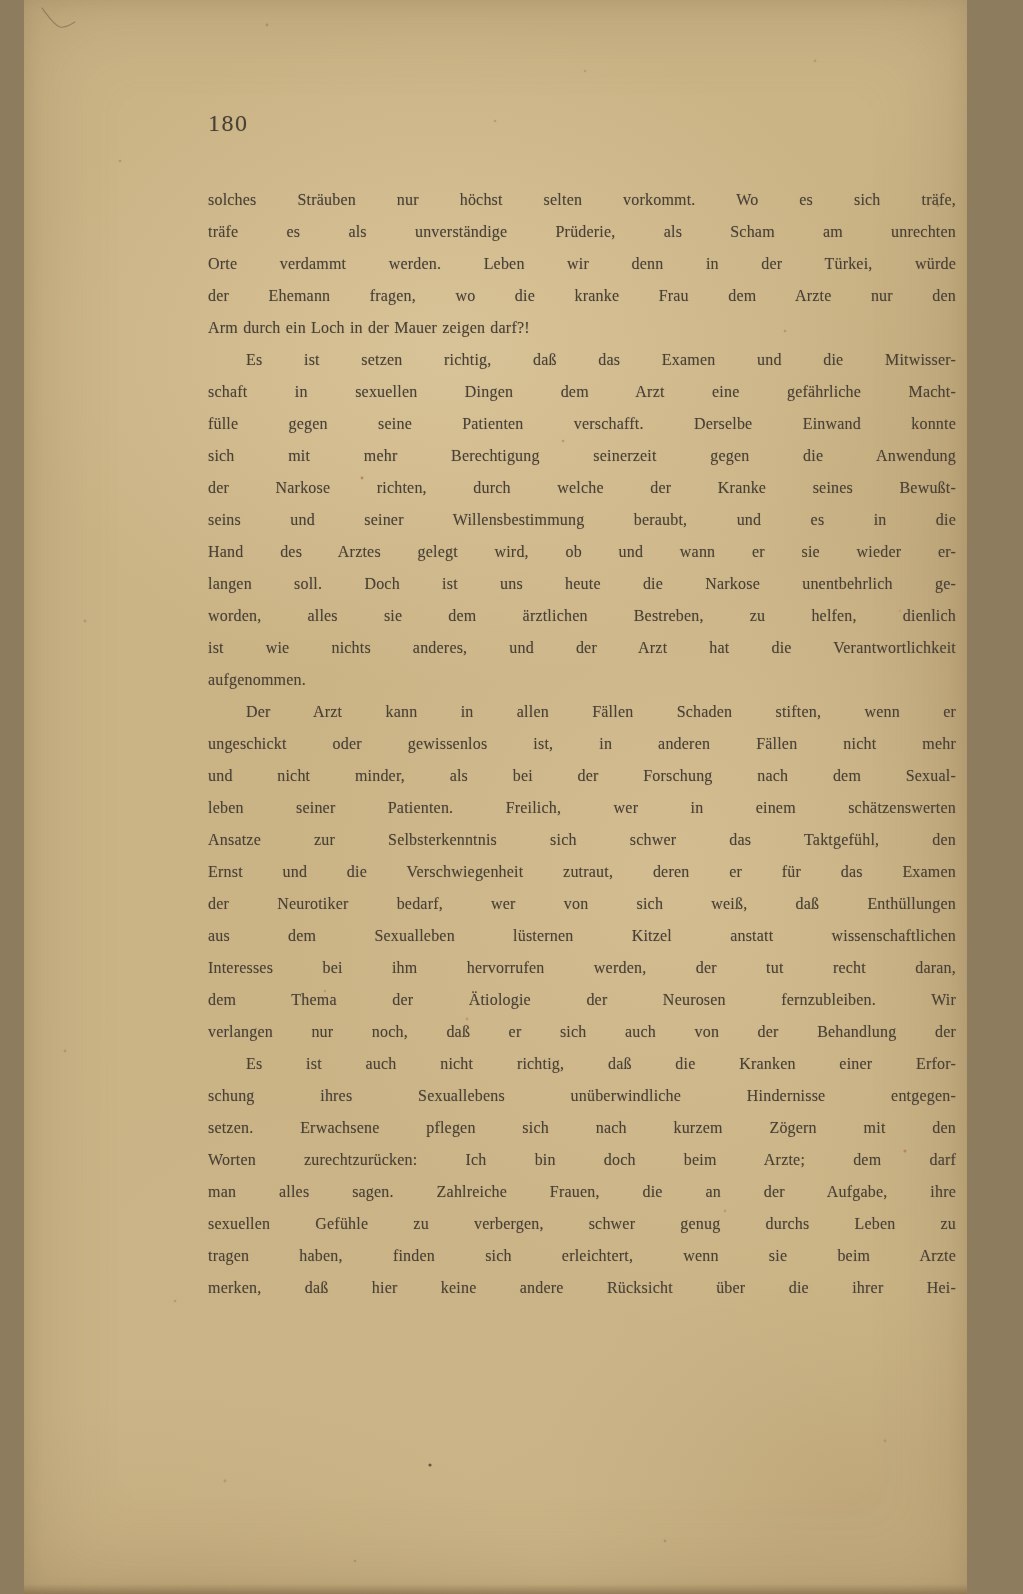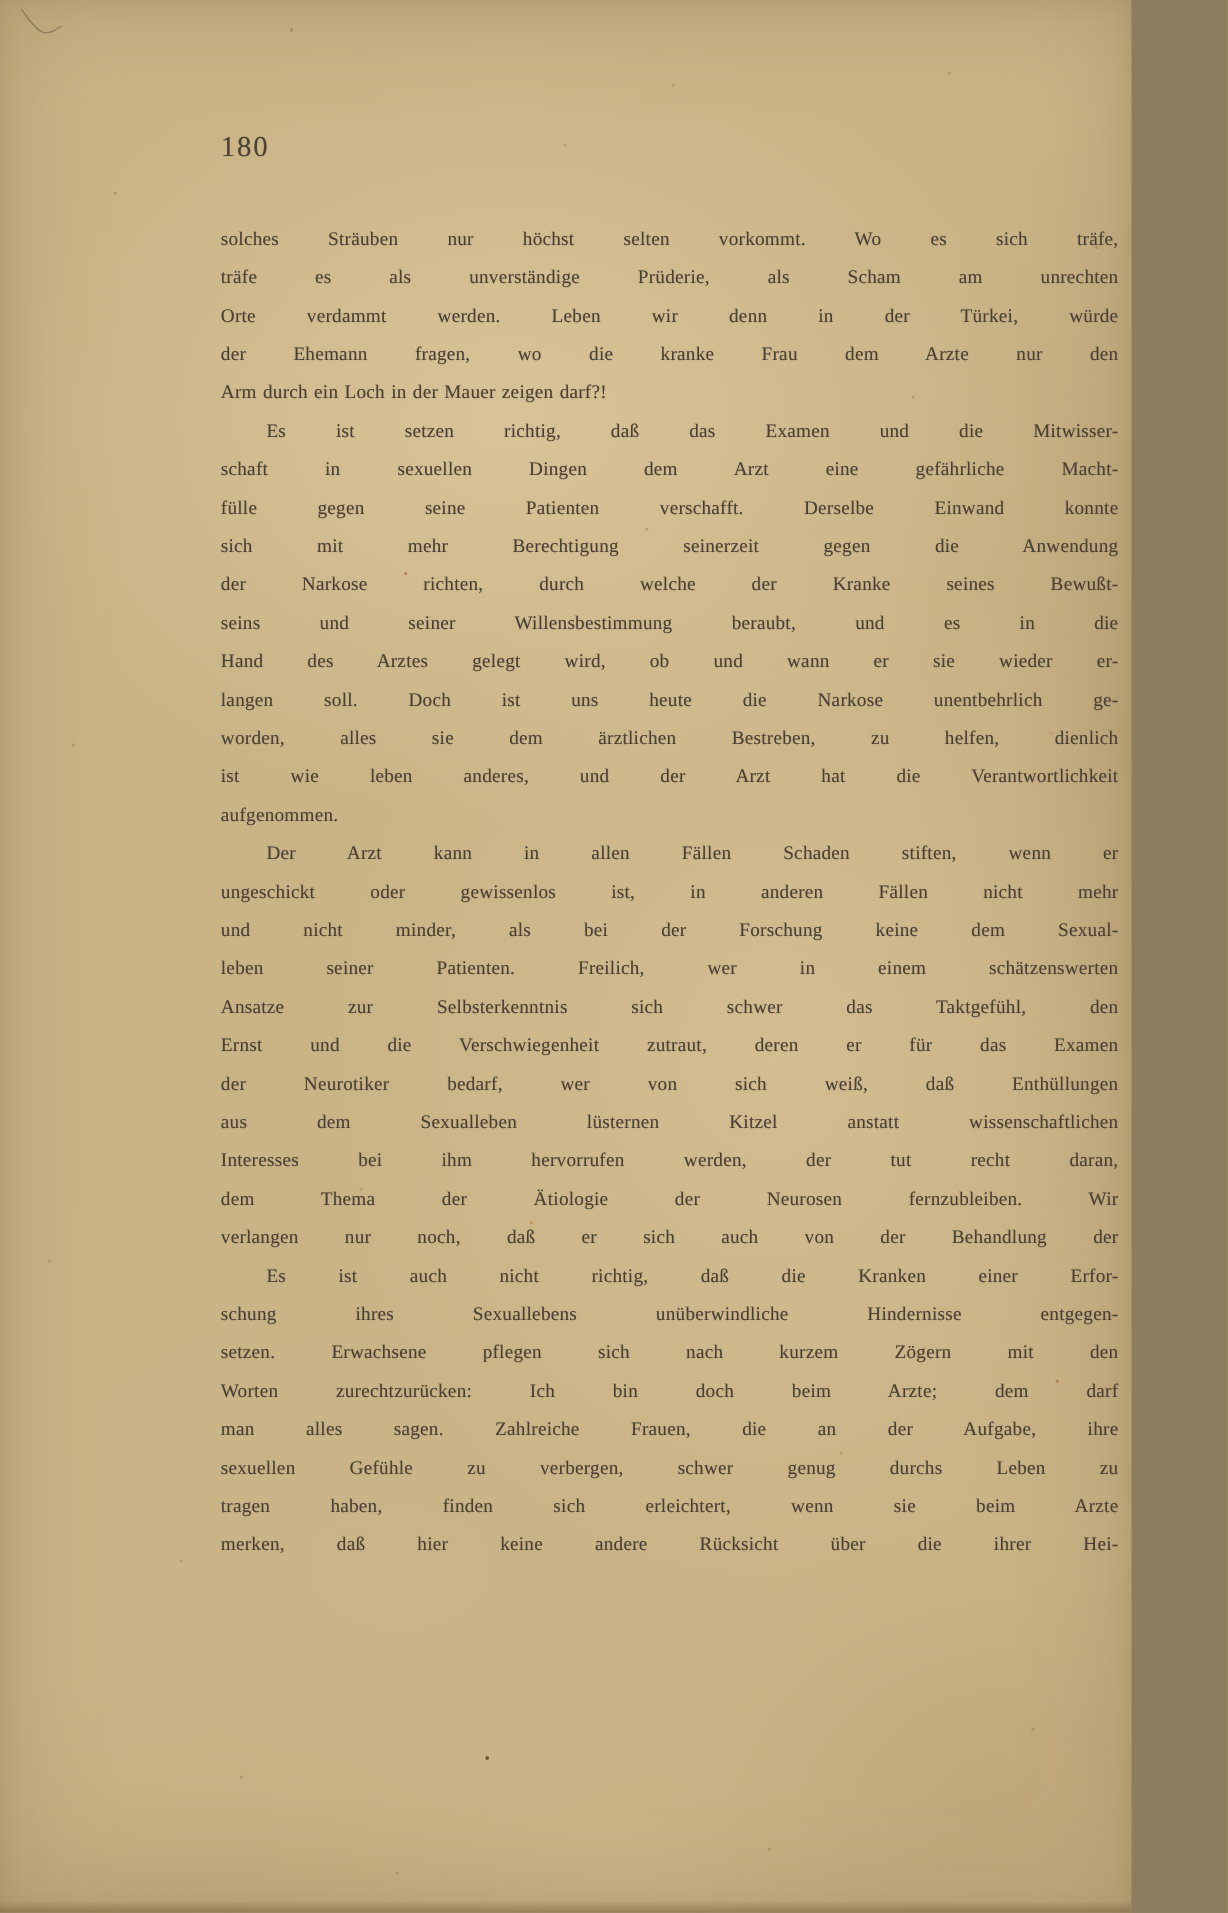--- a/index.html
+++ b/index.html
@@ -18,20 +18,21 @@
       radial-gradient(ellipse 520px 620px at 68% 55%, rgba(221,199,157,.45), rgba(221,199,157,0) 72%),
       radial-gradient(ellipse 700px 500px at 35% 82%, rgba(203,180,136,.50), rgba(203,180,136,0) 75%),
       radial-gradient(ellipse 420px 300px at 88% 94%, rgba(172,144,100,.35), rgba(172,144,100,0) 75%),
       radial-gradient(ellipse 500px 260px at 15% 100%, rgba(176,149,104,.30), rgba(176,149,104,0) 75%),
       radial-gradient(ellipse 300px 900px at 100% 45%, rgba(160,132,92,.20), rgba(160,132,92,0) 75%);
     box-shadow:
       inset 0 0 90px rgba(118,94,60,.30),
       inset 0 0 18px rgba(118,94,60,.18);
     font-family: "Liberation Serif", "DejaVu Serif", serif;
     color: var(--ink, #4a4136);
+    margin-left: 24px;
   }
   .pagenum {
     position: absolute;
     left: 184px;
     top: 110px;
     font-size: 24px;
     letter-spacing: 1.5px;
     text-shadow: 0 0 1px rgba(74,65,54,.35);
   }
   .textblock {
@@ -120,27 +121,27 @@
       <p class="para indent">
         <span class="line">Es ist setzen richtig, daß das Examen und die Mitwisser-</span>
         <span class="line">schaft in sexuellen Dingen dem Arzt eine gefährliche Macht-</span>
         <span class="line">fülle gegen seine Patienten verschafft. Derselbe Einwand konnte</span>
         <span class="line">sich mit mehr Berechtigung seinerzeit gegen die Anwendung</span>
         <span class="line">der Narkose richten, durch welche der Kranke seines Bewußt-</span>
         <span class="line">seins und seiner Willensbestimmung beraubt, und es in die</span>
         <span class="line">Hand des Arztes gelegt wird, ob und wann er sie wieder er-</span>
         <span class="line">langen soll. Doch ist uns heute die Narkose unentbehrlich ge-</span>
         <span class="line">worden, alles sie dem ärztlichen Bestreben, zu helfen, dienlich</span>
-        <span class="line">ist wie leben anderes, und der Arzt hat die Verantwortlichkeit</span>
+        <span class="line">ist wie nichts anderes, und der Arzt hat die Verantwortlichkeit</span>
         <span class="line nojust">aufgenommen.</span>
       </p>
       <p class="para indent">
         <span class="line">Der Arzt kann in allen Fällen Schaden stiften, wenn er</span>
         <span class="line">ungeschickt oder gewissenlos ist, in anderen Fällen nicht mehr</span>
-        <span class="line">und nicht minder, als bei der Forschung keine dem Sexual-</span>
+        <span class="line">und nicht minder, als bei der Forschung nach dem Sexual-</span>
         <span class="line">leben seiner Patienten. Freilich, wer in einem schätzenswerten</span>
         <span class="line">Ansatze zur Selbsterkenntnis sich schwer das Taktgefühl, den</span>
         <span class="line">Ernst und die Verschwiegenheit zutraut, deren er für das Examen</span>
         <span class="line">der Neurotiker bedarf, wer von sich weiß, daß Enthüllungen</span>
         <span class="line">aus dem Sexualleben lüsternen Kitzel anstatt wissenschaftlichen</span>
         <span class="line">Interesses bei ihm hervorrufen werden, der tut recht daran,</span>
         <span class="line">dem Thema der Ätiologie der Neurosen fernzubleiben. Wir</span>
         <span class="line">verlangen nur noch, daß er sich auch von der Behandlung der</span>
       </p>
       <p class="para indent">

